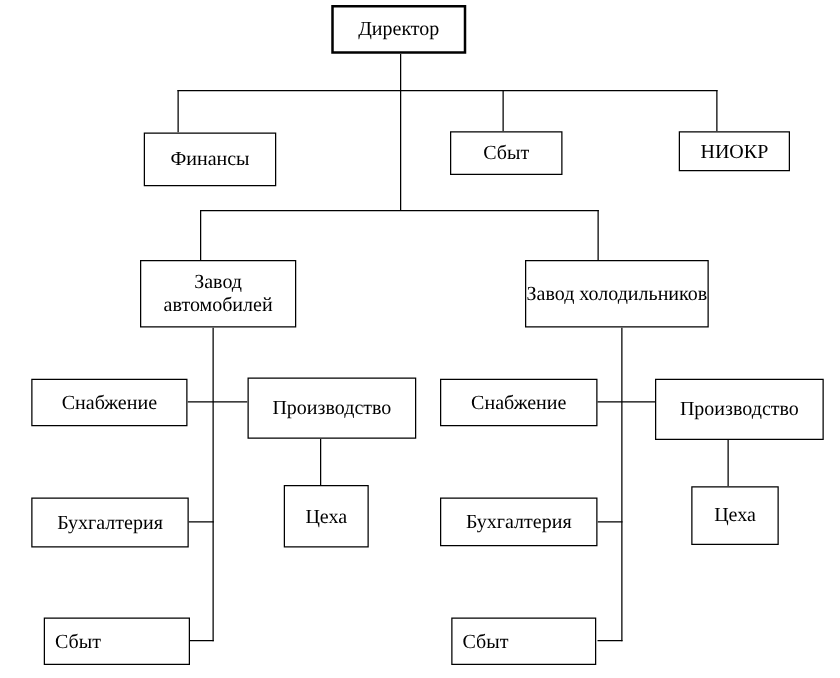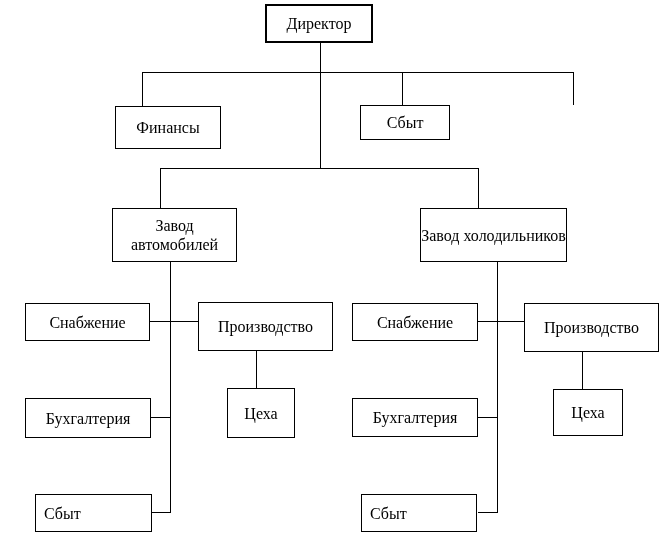--- a/index.html
+++ b/index.html
@@ -72,20 +72,23 @@
   <div class="box emph" style="left:265px; top:4px;   width:108px; height:39px;">
     <span>Директор</span>
   </div>
 
   <div class="box" style="left:102px; top:106px; width:106px; height:43px;margin-left:13px;">
     <span>Финансы</span>
   </div>
   <div class="box" style="left:360px; top:105px; width:90px;  height:35px;">
     <span>Сбыт</span>
   </div>
+  <div class="box" style="left:543px; top:105px; width:89px;  height:32px;">
+    <span>НИОКР</span>
+  </div>
 
   <div class="box" style="left:112px; top:208px; width:125px; height:54px;">
     <span>Завод автомобилей</span>
   </div>
   <div class="box" style="left:420px; top:208px; width:147px; height:54px;">
     <span>Завод холодильников</span>
   </div>
 
   <div class="box" style="left:25px;  top:303px; width:125px; height:38px;">
     <span>Снабжение</span>

